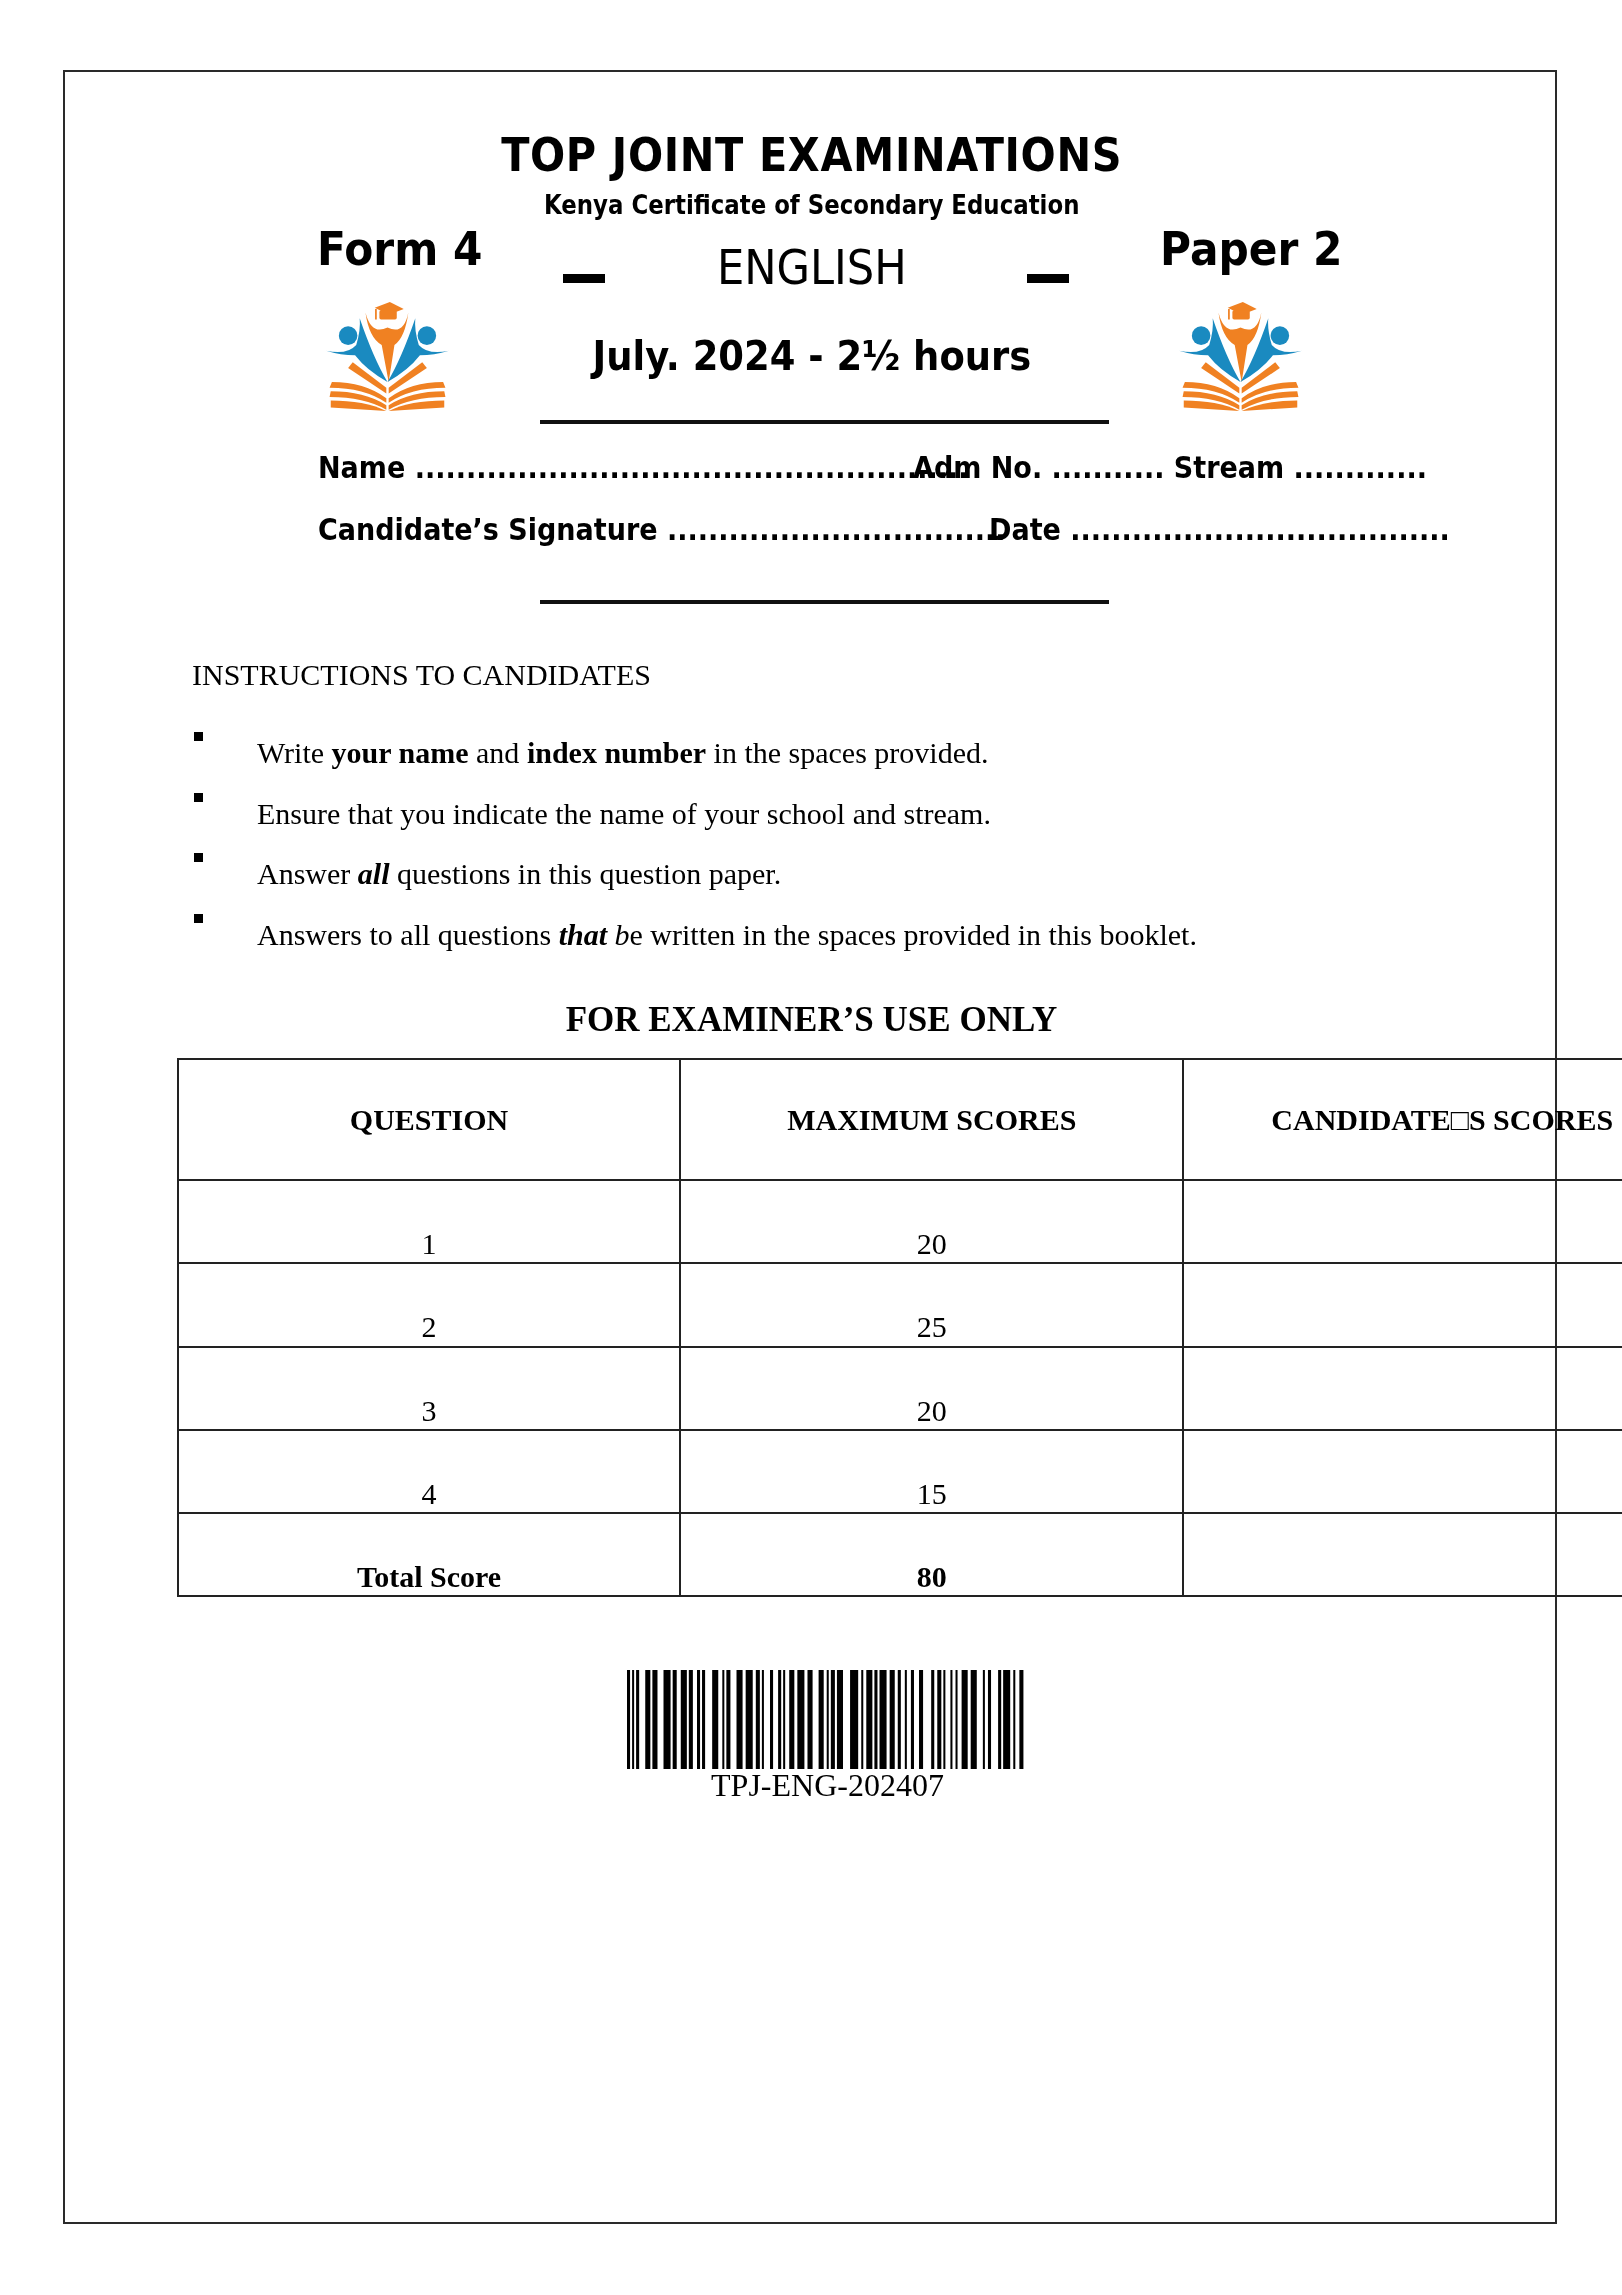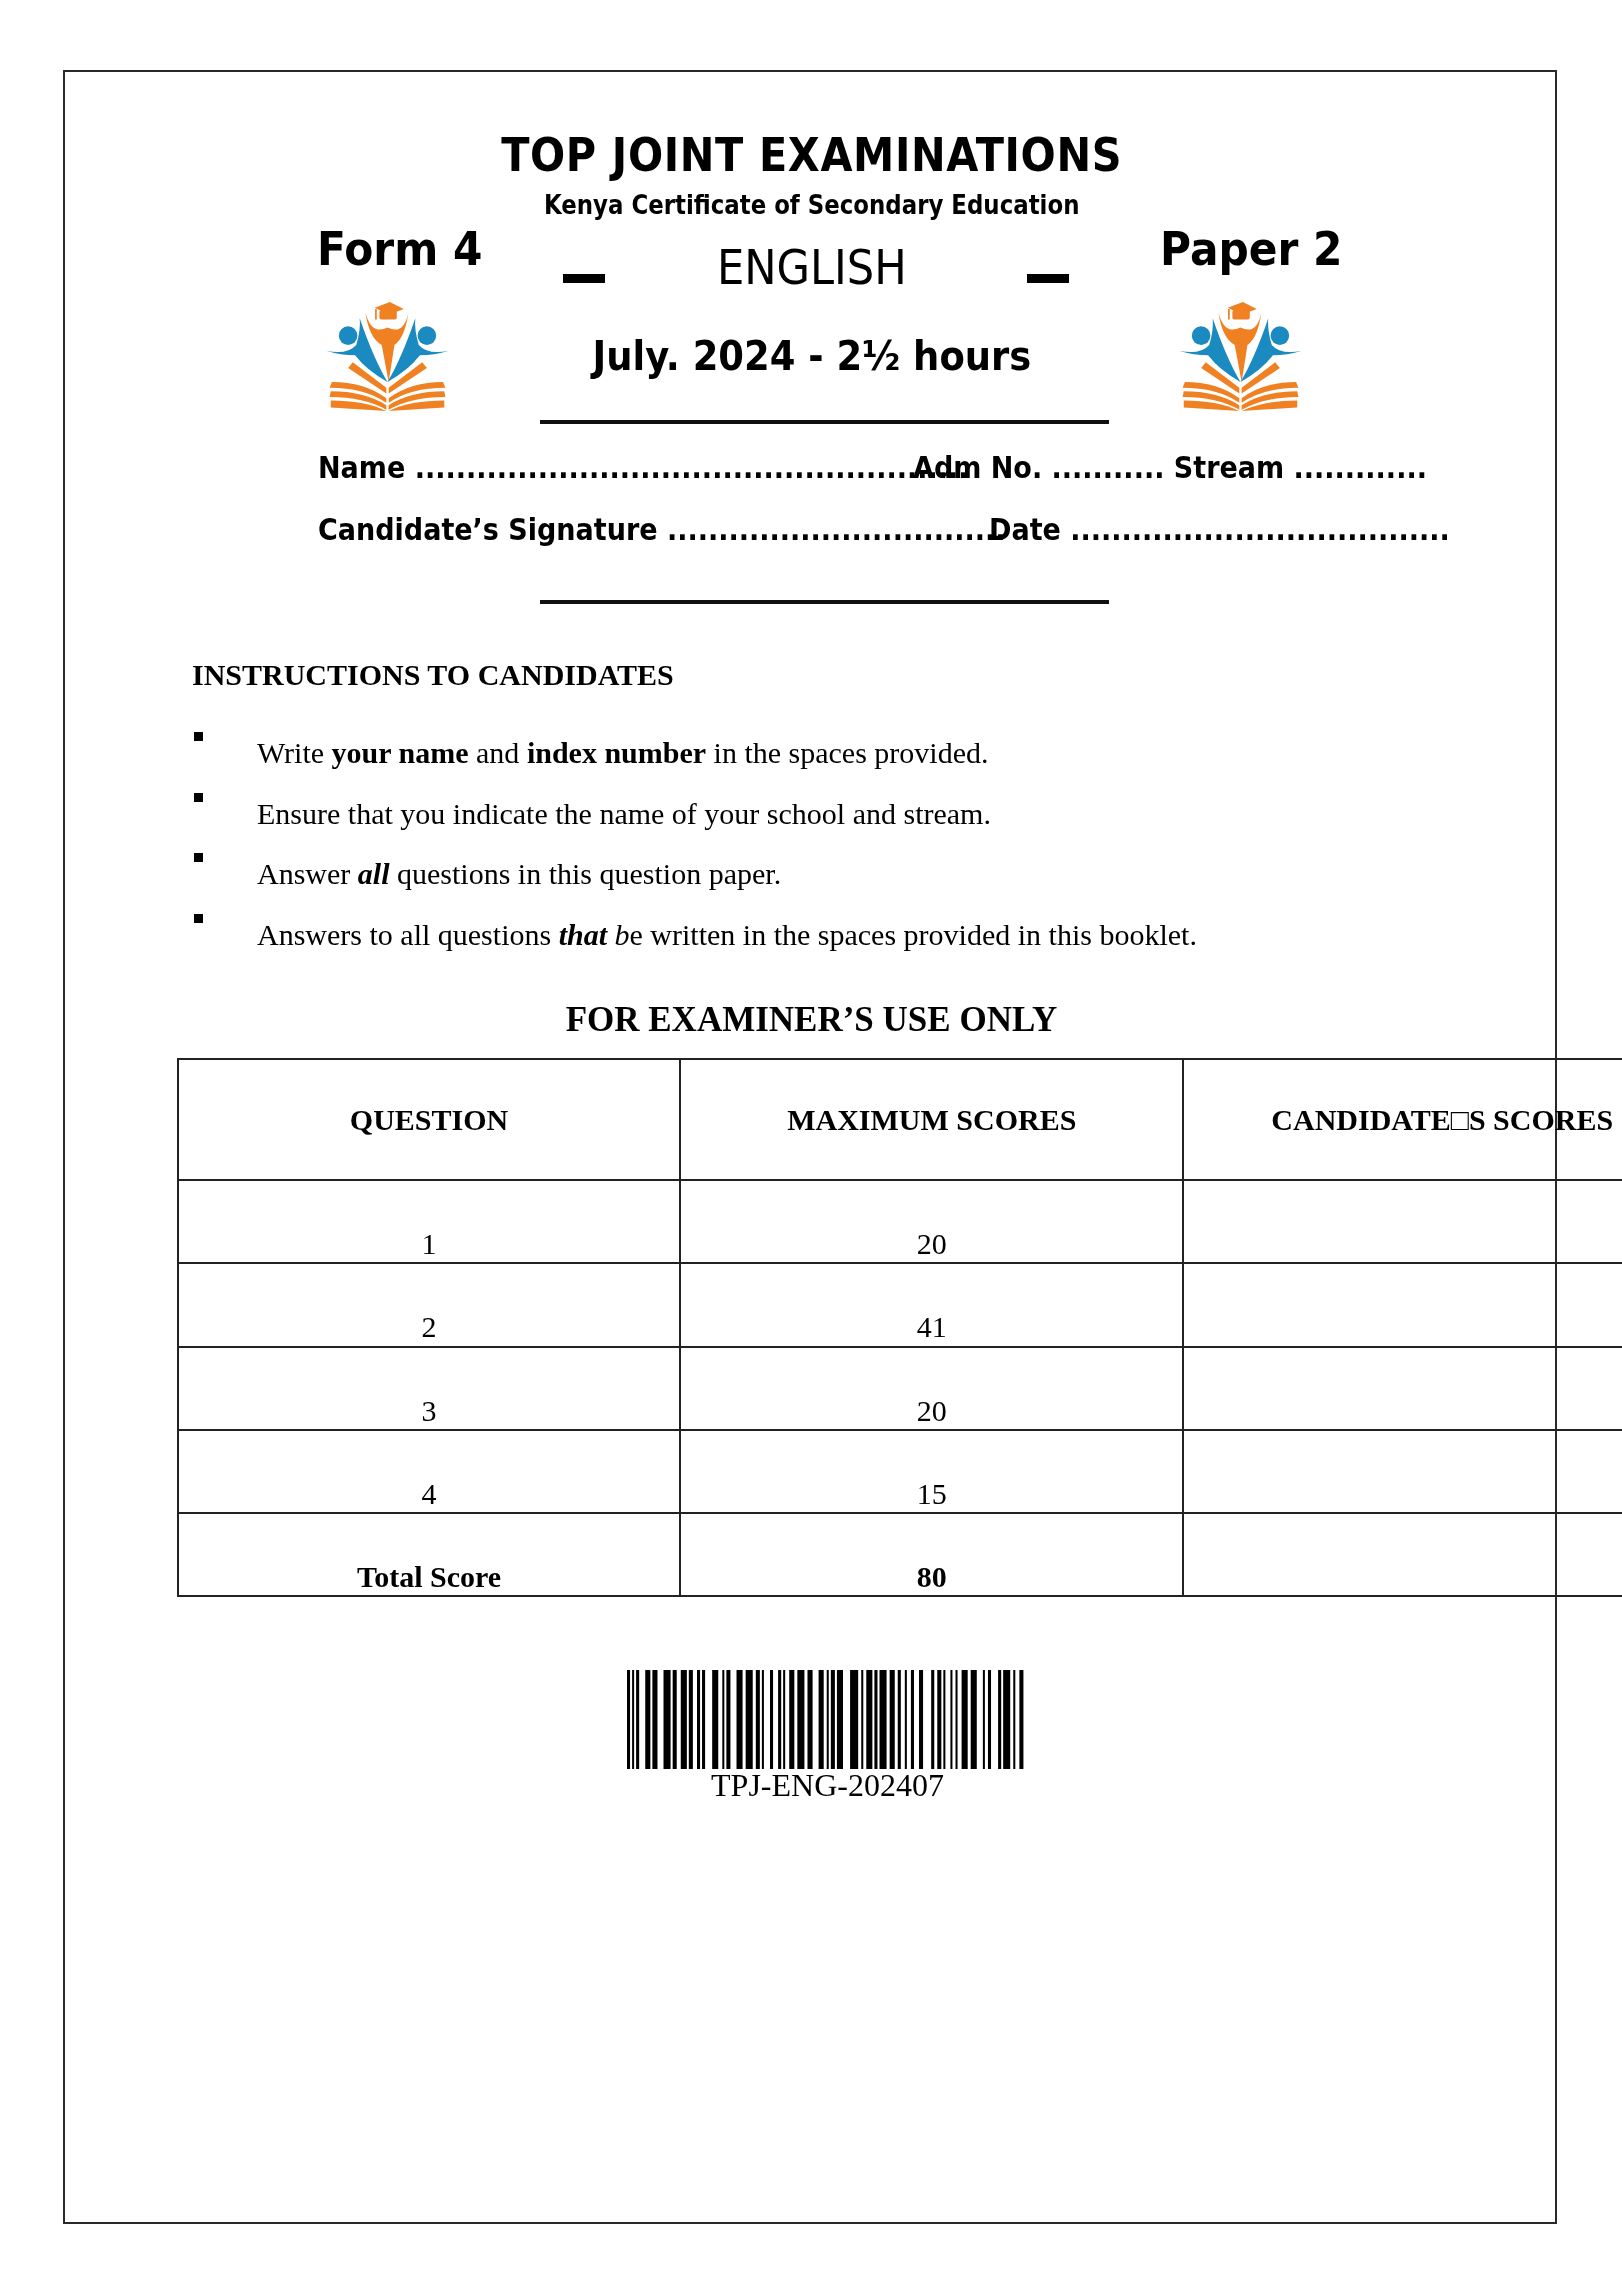--- a/index.html
+++ b/index.html
@@ -13,21 +13,21 @@
   .subtitle { left: 0; width: 1623px; top: 190px; text-align: center; font-size: 26px; font-weight: 600; transform: scaleX(0.88); transform-origin: 813px 0; }
   .form-label { left: 317px; top: 222px; font-size: 46px; font-weight: 600; transform: scaleX(0.92); transform-origin: 0 0; }
   .paper-label { left: 1160px; top: 222px; font-size: 46px; font-weight: 600; transform: scaleX(0.92); transform-origin: 0 0; }
   .dash { position: absolute; height: 8.5px; background: #000; }
   .subject { left: 0; width: 1623px; top: 239px; text-align: center; font-size: 48px; font-weight: 500; transform: scaleX(0.9); transform-origin: 815px 0; }
   .date-line { left: 0; width: 1623px; top: 332px; text-align: center; font-size: 41px; font-weight: 600; transform: scaleX(0.9); transform-origin: 815px 0; }
   .rule { position: absolute; height: 3.9px; background: #111; }
 
   .field-row { font-size: 30px; font-weight: 600; transform: scaleX(0.9); transform-origin: 0 0; }
 
-  .instr-heading { left: 192px; top: 658px; font-size: 30px; font-weight: 700; }
+  .instr-heading { left: 192px; top: 658px; font-size: 30px; font-weight: 400; }
   .bullet { position: absolute; left: 0; top: 0; width: 8.5px; height: 8.5px; background: #000; }
   .instr-item { position: absolute; left: 194px; font-size: 30px; }
   .instr-item .txt { position: absolute; left: 63px; top: -15.7px; white-space: nowrap; margin-top: 20px; }
 
   .table-caption { left: 0; width: 1623px; top: 1000px; text-align: center; font-size: 35px; font-weight: 700; }
   table.scores { position: absolute; left: 177px; top: 1058px; width: 1525px; border-collapse: collapse; font-family: "Liberation Serif", "DejaVu Serif", serif; font-size: 30px; }
   table.scores td, table.scores th { border: 2px solid #222; text-align: center; padding: 0; }
   table.scores th { height: 119px; font-weight: 700; }
   table.scores td { height: 80px; vertical-align: bottom; padding-bottom: 1.3px; }
   .col1 { width: 422px; }
@@ -150,21 +150,21 @@
     </tr>
   </thead>
   <tbody>
     <tr>
       <td>1</td>
       <td>20</td>
       <td></td>
     </tr>
     <tr>
       <td>2</td>
-      <td>41</td>
+      <td>25</td>
       <td></td>
     </tr>
     <tr>
       <td>3</td>
       <td>20</td>
       <td></td>
     </tr>
     <tr>
       <td>4</td>
       <td>15</td>

